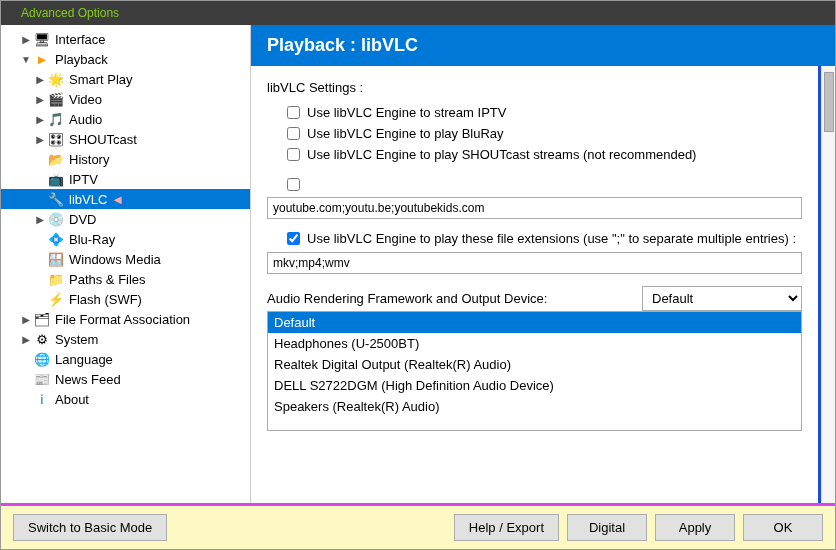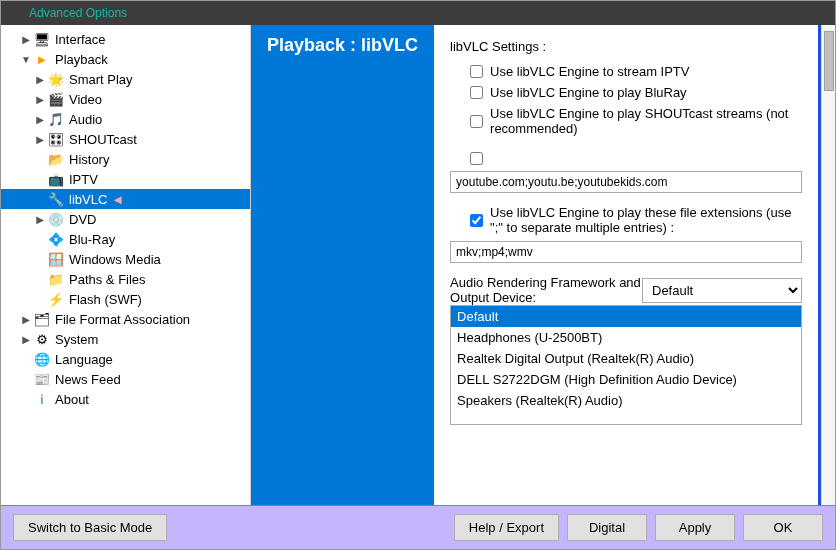--- a/index.html
+++ b/index.html
@@ -17,22 +17,22 @@
     .window {
       width: 836px;
       height: 550px;
       background: #f0f0f0;
       border: 1px solid #999;
       display: flex;
       flex-direction: column;
     }
     .titlebar {
       background: #3c3c3c;
-      color: #14b8a6;
-      padding: 5px 28px;
+      color: #84cc16;
+      padding: 5px 20px;
       font-size: 12px;
       font-weight: 400;
       flex-shrink: 0;
     }
     .content-area {
       display: flex;
       flex: 1;
       overflow: hidden;
     }
     
@@ -93,20 +93,21 @@
     .tree-item.selected .arrow-indicator {
       color: #ffaaaa;
     }
     .indent1 { padding-left: 18px; }
     .indent2 { padding-left: 32px; }
 
     
     .right-panel {
       flex: 1;
       display: flex;
+      flex-direction: column;
       overflow: hidden;
       background: #fff;
     }
     .panel-header {
       background: #0078d7;
       color: #fff;
       padding: 10px 16px;
       font-size: 18px;
       font-weight: 600;
       flex-shrink: 0;
@@ -179,22 +180,22 @@
     .listbox-item.selected {
       background: #0078d7;
       color: #fff;
     }
 
     
     .bottom-bar {
       display: flex;
       align-items: center;
       padding: 8px 12px;
-      background: #c4b5fd;
-      border-top: 1px solid #d946ef;
+      background: #fef9c3;
+      border-top: 3px solid #d946ef;
       flex-shrink: 0;
       gap: 8px;
     }
     .btn {
       padding: 5px 14px;
       font-size: 13px;
       background: #e1e1e1;
       border: 1px solid #adadad;
       cursor: pointer;
       color: #000;

